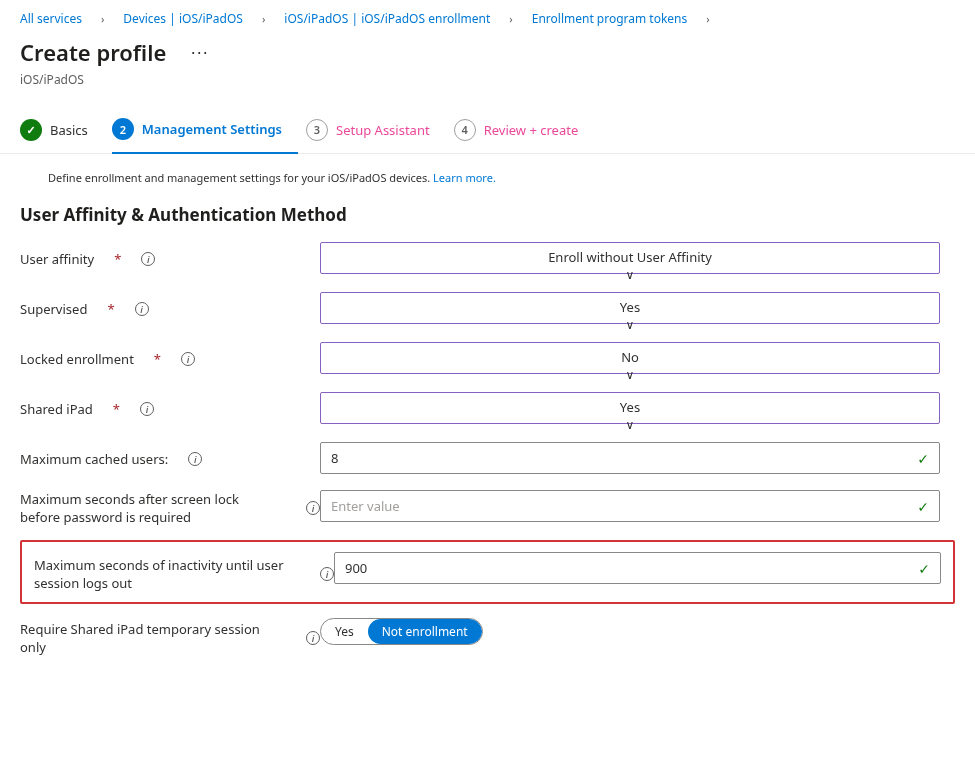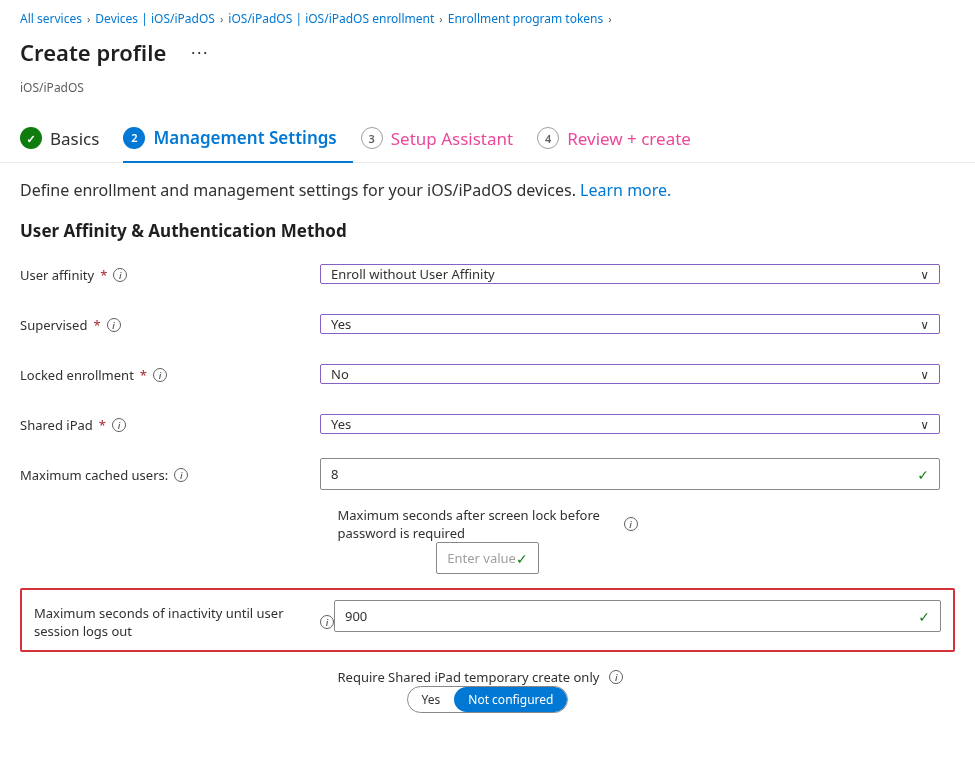--- a/index.html
+++ b/index.html
@@ -7,21 +7,21 @@
       font-family: 'Segoe UI', system-ui, -apple-system, sans-serif;
       font-size: 13px;
       color: #323130;
       background: #fff;
       padding: 0;
     }
 
     .breadcrumb {
       display: flex;
       align-items: center;
-      gap: 5px;
+      gap: 19px;
       padding: 10px 20px 6px 20px;
       font-size: 12px;
     }
     .breadcrumb a {
       color: #0078d4;
       text-decoration: none;
     }
     .breadcrumb-sep {
       color: #605e5c;
       font-size: 11px;
@@ -45,21 +45,21 @@
       border: none;
       cursor: pointer;
       font-size: 18px;
       color: #323130;
       padding: 2px 4px;
       border-radius: 2px;
     }
     .page-subtitle {
       font-size: 12px;
       color: #605e5c;
-      margin-top: 12px;
+      margin-top: 4px;
     }
 
     .steps-bar {
       display: flex;
       align-items: center;
       gap: 0;
       padding: 14px 20px 0 20px;
       border-bottom: 1px solid #edebe9;
       margin-bottom: 16px;
     }
@@ -94,71 +94,71 @@
     .step-circle.current {
       background: #0078d4;
       color: #fff;
     }
     .step-circle.pending {
       background: transparent;
       color: #605e5c;
       border: 1.5px solid #a19f9d;
     }
     .step-label {
-      font-size: 17px;
+      font-size: 13px;
       color: #323130;
       text-align: center;
     }
     .step.active .step-label {
       font-weight: 600;
       color: #0078d4;
     }
     .step.inactive .step-label {
       color: #ec4899;
     }
 
     .content {
       padding: 0 20px 20px 20px;
     }
 
     .description {
-      font-size: 16px;
+      font-size: 11px;
       color: #323130;
       margin-bottom: 18px;
+      margin-left: 28px;
     }
     .description a {
       color: #0078d4;
       text-decoration: none;
     }
 
     .section-title {
       font-size: 17px;
       font-weight: 700;
       color: #201f1e;
       margin-bottom: 14px;
     }
 
     .form-row {
       display: flex;
       align-items: center;
       margin-bottom: 14px;
       min-height: 36px;
     }
     .form-row.tall {
-      align-items: center;
-      flex-direction: column;
+      align-items: flex-start;
     }
     .form-label {
       width: 300px;
       min-width: 300px;
       font-size: 13px;
       color: #323130;
       display: flex;
       align-items: center;
-      gap: 6px;
+      gap: 20px;
       padding-top: 2px;
     }
     .form-label .required {
       color: #a4262c;
       font-size: 13px;
     }
     .info-icon {
       display: inline-flex;
       align-items: center;
       justify-content: center;
@@ -180,22 +180,23 @@
 
     .select-box {
       display: flex;
       align-items: center;
       justify-content: space-between;
       border: 1.5px solid #8661c5;
       border-radius: 2px;
       padding: 5px 10px;
       background: #fff;
       cursor: pointer;
-      height: 20px;
-      font-size: 13px;
+      height: 32px;
+      font-size: 13px;
+      flex-direction: column;
     }
     .chevron-down {
       font-size: 12px;
       color: #323130;
     }
 
     .input-box {
       display: flex;
       align-items: center;
       justify-content: space-between;
@@ -391,24 +392,24 @@
     <div class="form-control">
       <div class="input-box">
         <span class="value-text">900</span>
         <span class="check-icon">✓</span>
       </div>
     </div>
   </div>
 
   <div class="form-row tall">
     <div class="form-label">
-      <span>Require Shared iPad temporary create only</span>
+      <span>Require Shared iPad temporary session only</span>
       <span class="info-icon" style="margin-left:4px;">i</span>
     </div>
     <div class="form-control">
       <div class="toggle-group">
         <button class="toggle-btn">Yes</button>
-        <button class="toggle-btn active">Not configured</button>
+        <button class="toggle-btn active">Not enrollment</button>
       </div>
     </div>
   </div>
 
 </div>
 
 </body></html>

